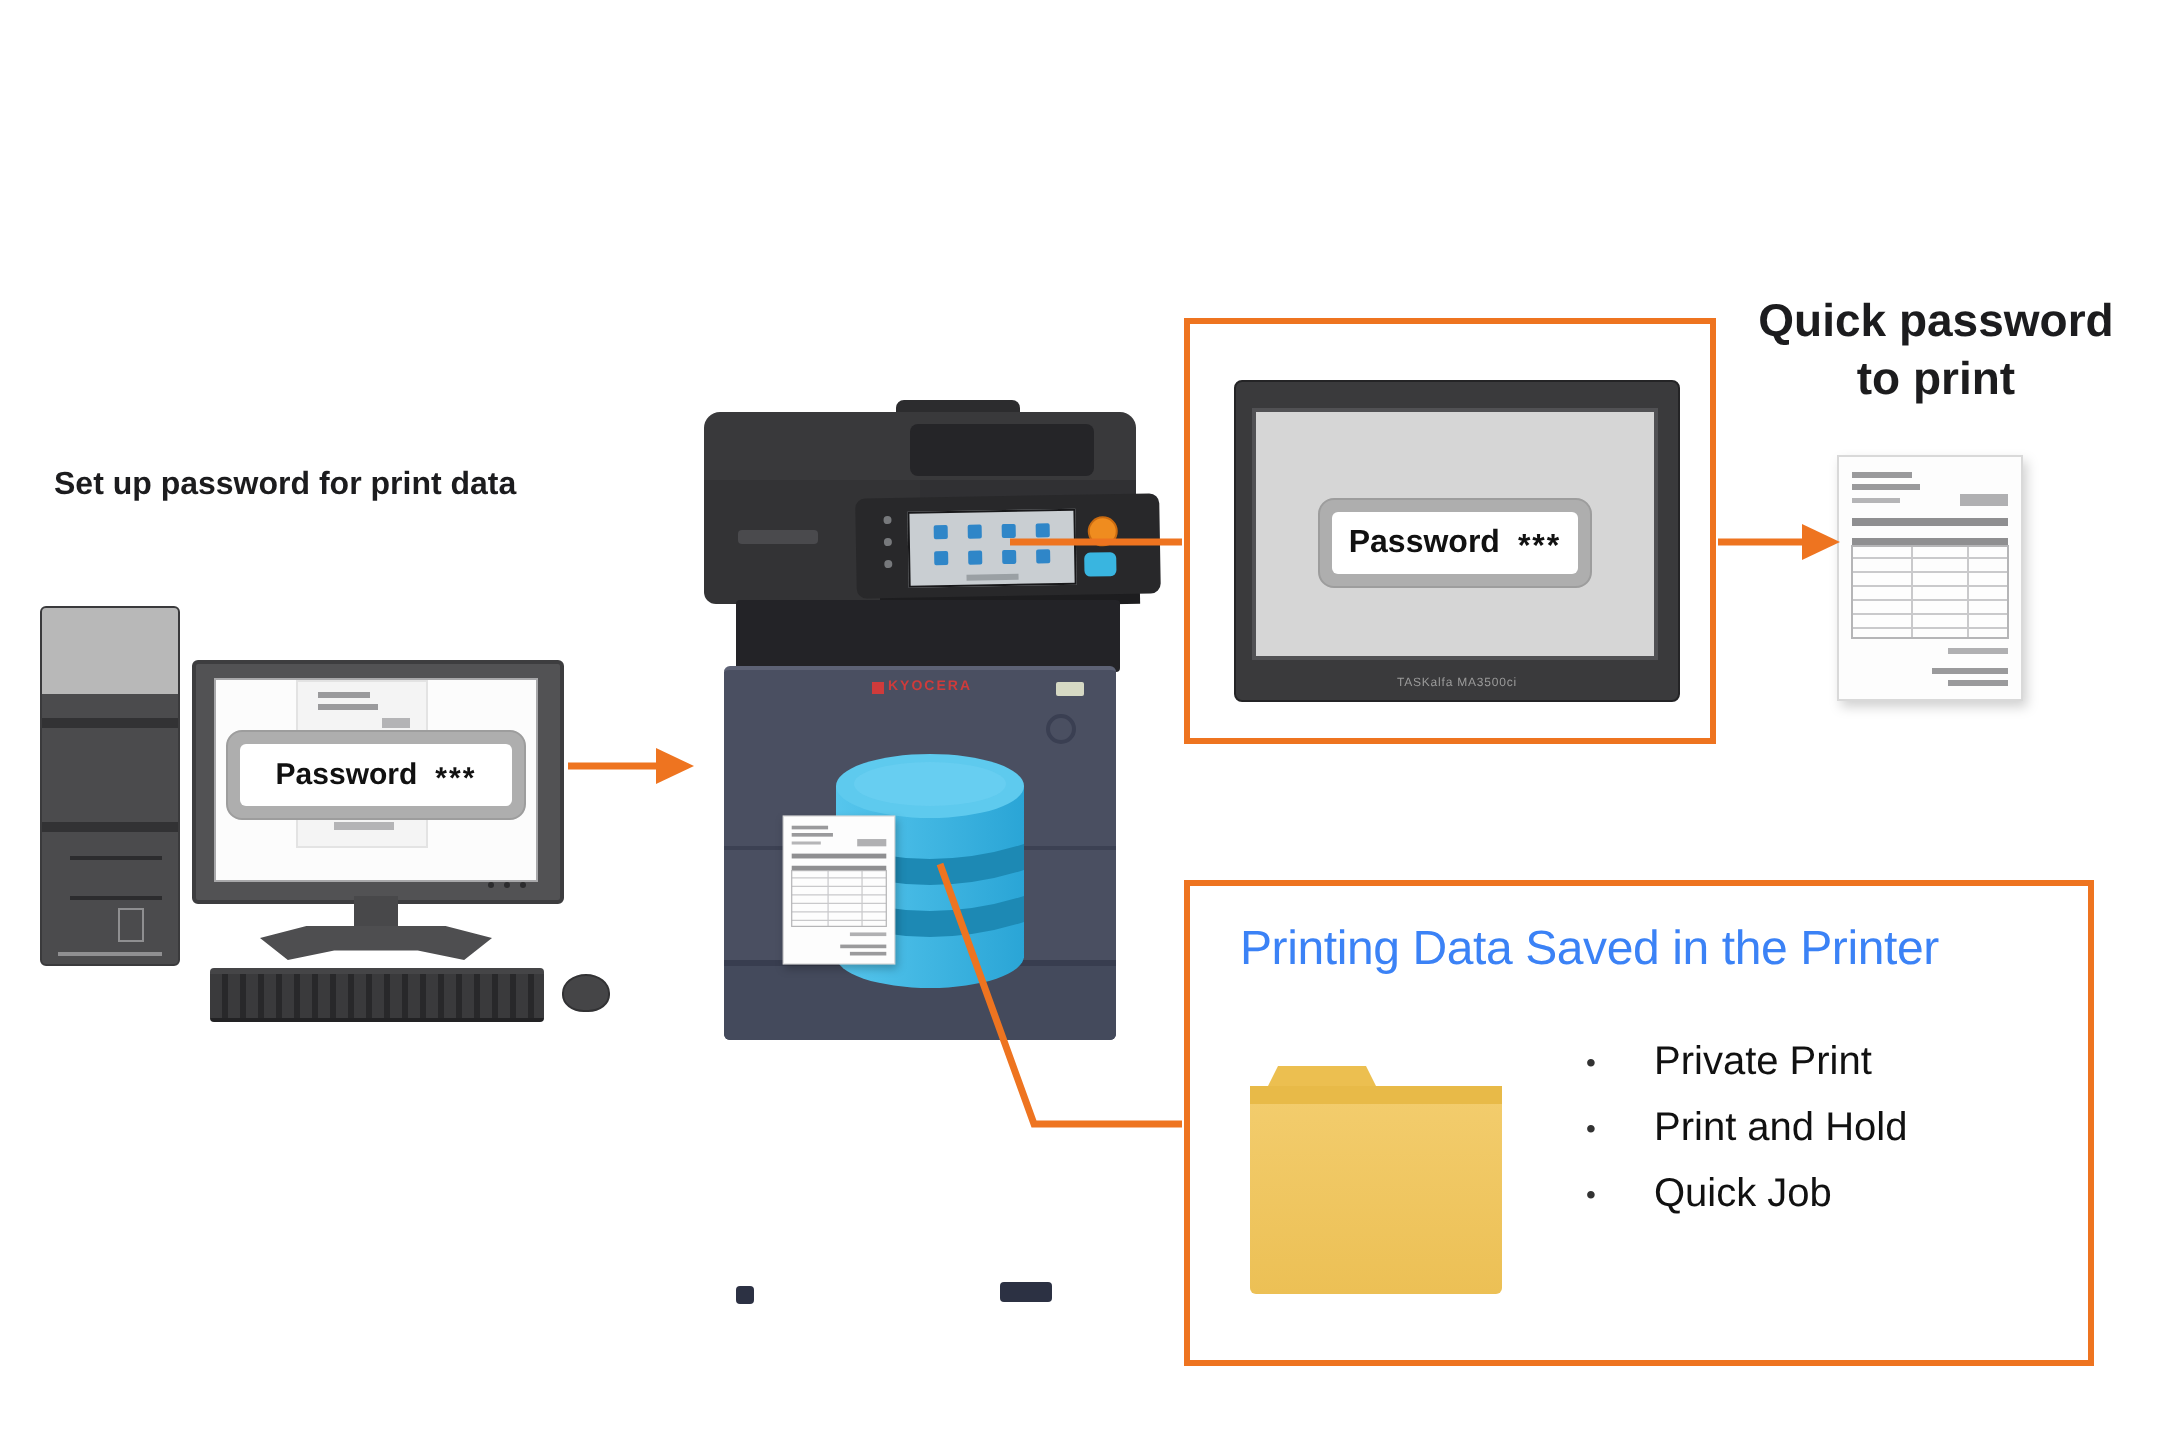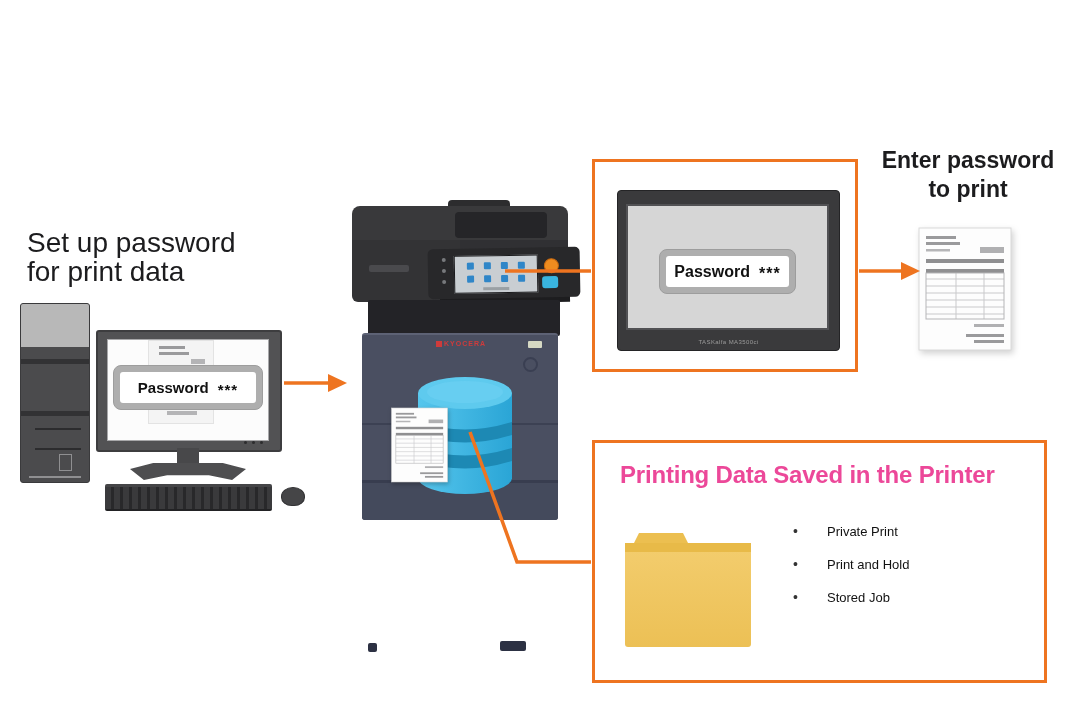--- a/index.html
+++ b/index.html
@@ -1,21 +1,21 @@
 <!DOCTYPE html>
 <html><head>
 <meta charset="utf-8">
 <style>
   html,body{margin:0;padding:0;background:#fff;}
   #canvas{position:relative;width:1080px;height:720px;background:#ffffff;overflow:hidden;
           font-family:"Liberation Sans", sans-serif;color:#1d1d1f;}
   .abs{position:absolute;}
 
   
-  .h-setup{left:27px;top:228px;width:246px;font-size:28px;font-weight:400;line-height:29px;color:#1c1c1e;}
+  .h-setup{left:27px;top:228px;width:246px;font-size:16px;font-weight:700;line-height:29px;color:#1c1c1e;}
   .h-enter{left:868px;top:146px;width:200px;font-size:23px;font-weight:700;line-height:29px;text-align:center;color:#1c1c1e;}
 
   
   .tower{left:20px;top:303px;width:68px;height:178px;background:#4b4b4d;border:1px solid #3a3a3c;border-radius:3px;}
   .tower .cap{position:absolute;left:0;top:0;width:100%;height:43px;background:#b8b8b8;border-radius:2px 2px 0 0;}
   .tower .g1{position:absolute;left:0;top:55px;width:100%;height:5px;background:#323234;}
   .tower .g2{position:absolute;left:0;top:107px;width:100%;height:5px;background:#323234;}
   .tower .l1{position:absolute;left:14px;top:124px;width:46px;height:2px;background:#2c2c2e;}
   .tower .l2{position:absolute;left:14px;top:144px;width:46px;height:2px;background:#2c2c2e;}
   .tower .badge{position:absolute;left:38px;top:150px;width:11px;height:15px;border:1px solid #8f8f91;}
@@ -81,24 +81,24 @@
   
   .zoombox{left:592px;top:159px;width:266px;height:213px;border:3px solid #ee7420;background:#fff;box-sizing:border-box;}
   .frame{position:absolute;left:22px;top:28px;width:221px;height:159px;background:#3a3a3c;border:1px solid #242426;border-radius:4px;}
   .frame .fscr{position:absolute;left:8px;top:13px;width:199px;height:122px;background:#d6d6d6;border:2px solid #515154;}
   .dlg-panel{position:absolute;left:41px;top:58px;width:135px;height:43px;}
   .dlg-panel .dlg-inner{font-size:16px;}
   .model{position:absolute;left:0;bottom:5px;width:100%;text-align:center;font-size:6px;color:#9b9b9b;letter-spacing:.4px;}
 
   
   .savedbox{left:592px;top:440px;width:455px;height:243px;border:3px solid #ee7420;background:#fff;box-sizing:border-box;}
-  .savedbox .title{position:absolute;left:25px;top:18px;font-size:24px;font-weight:700;color:#ec4899;letter-spacing:-.2px;}
+  .savedbox .title{position:absolute;left:25px;top:18px;font-size:24px;font-weight:400;color:#3b82f6;letter-spacing:-.2px;}
   .folder{position:absolute;left:28px;top:88px;width:130px;height:120px;}
   .joblist{position:absolute;left:190px;top:72px;margin:0;padding:0;list-style:none;}
-  .joblist li{position:relative;height:33px;line-height:33px;padding-left:42px;font-size:13px;color:#111;}
+  .joblist li{position:relative;height:33px;line-height:33px;padding-left:42px;font-size:20px;color:#111;}
   .joblist li::before{content:"•";position:absolute;left:8px;top:0;font-size:14px;color:#333;}
 
   
   .overlay{left:0;top:0;width:1080px;height:720px;pointer-events:none;z-index:9;}
   .z2{z-index:2}.z3{z-index:3}.z4{z-index:4}
 </style>
 </head>
 <body>
 
 <div id="canvas">
@@ -223,21 +223,21 @@
       <div class="dlg-outer dlg-panel">
         <div class="dlg-inner">
           <span>Password</span>
             <span class="stars">***</span>
         </div>
       </div>
       <div class="model">TASKalfa MA3500ci</div>
     </div>
   </div>
 
-  <div class="abs h-enter">Enter password to print</div>
+  <div class="abs h-enter">Quick password to print</div>
   <svg class="abs receipt-lg z3" viewBox="0 0 94 124">
     <rect x="1" y="1" width="92" height="122" fill="#fdfdfd" stroke="#d9d9d9"></rect>
     <rect x="8" y="9" width="30" height="3" fill="#9a9a9c"></rect>
       <rect x="8" y="15" width="34" height="3" fill="#9a9a9c"></rect>
     <rect x="8" y="22" width="24" height="2.5" fill="#b5b5b7"></rect>
       <rect x="62" y="20" width="24" height="6" fill="#b0b0b2"></rect>
     <rect x="8" y="32" width="78" height="4" fill="#8f8f91"></rect>
       <rect x="8" y="42" width="78" height="4" fill="#8f8f91"></rect>
     <g stroke="#c9c9cb" stroke-width="1">
       <path d="M8,52h78M8,59h78M8,66h78M8,73h78M8,80h78M8,87h78"></path>
@@ -258,21 +258,21 @@
             <stop offset="1" stop-color="#ecc055"></stop>
         </linearGradient>
       </defs>
       <path d="M10,14 L16,2 L60,2 L66,14 Z" fill="#ecbf50"></path>
       <rect x="2" y="12" width="126" height="104" rx="3" fill="url(#fg)"></rect>
       <rect x="2" y="12" width="126" height="9" fill="#e8ba48"></rect>
     </svg>
     <ul class="joblist">
       <li>Private Print</li>
       <li>Print and Hold</li>
-      <li>Stored Job</li>
+      <li>Quick Job</li>
     </ul>
   </div>
 
   <svg class="abs overlay" viewBox="0 0 1080 720">
     <g stroke="#ee7420" stroke-width="3.5" fill="none">
       <path d="M284,383 L328,383"></path>
       <path d="M505,271 L591,271"></path>
       <path d="M859,271 L901,271"></path>
       <path d="M470,432 L517,562 L591,562"></path>
     </g>

